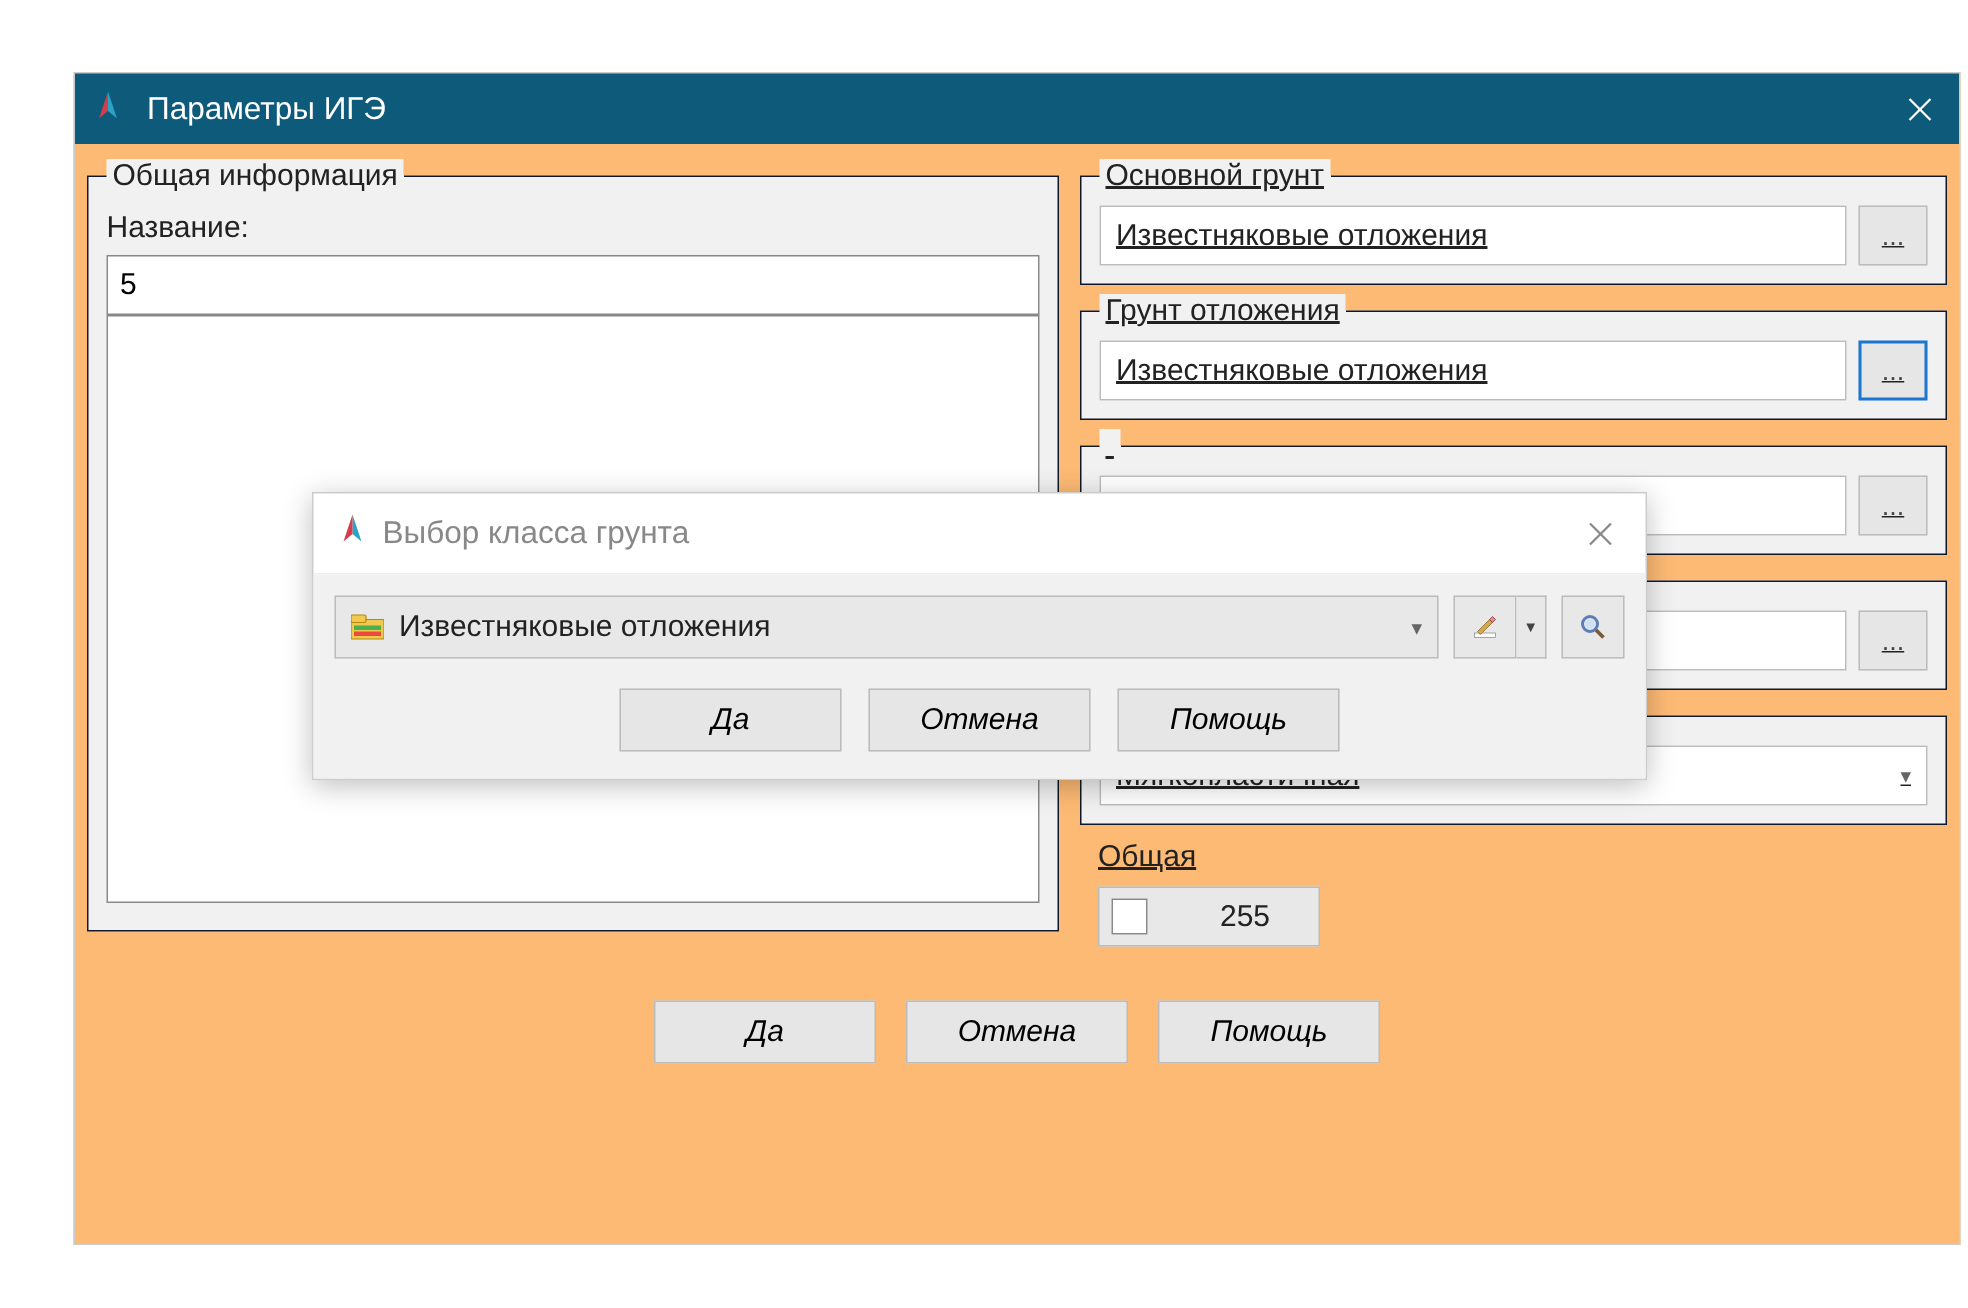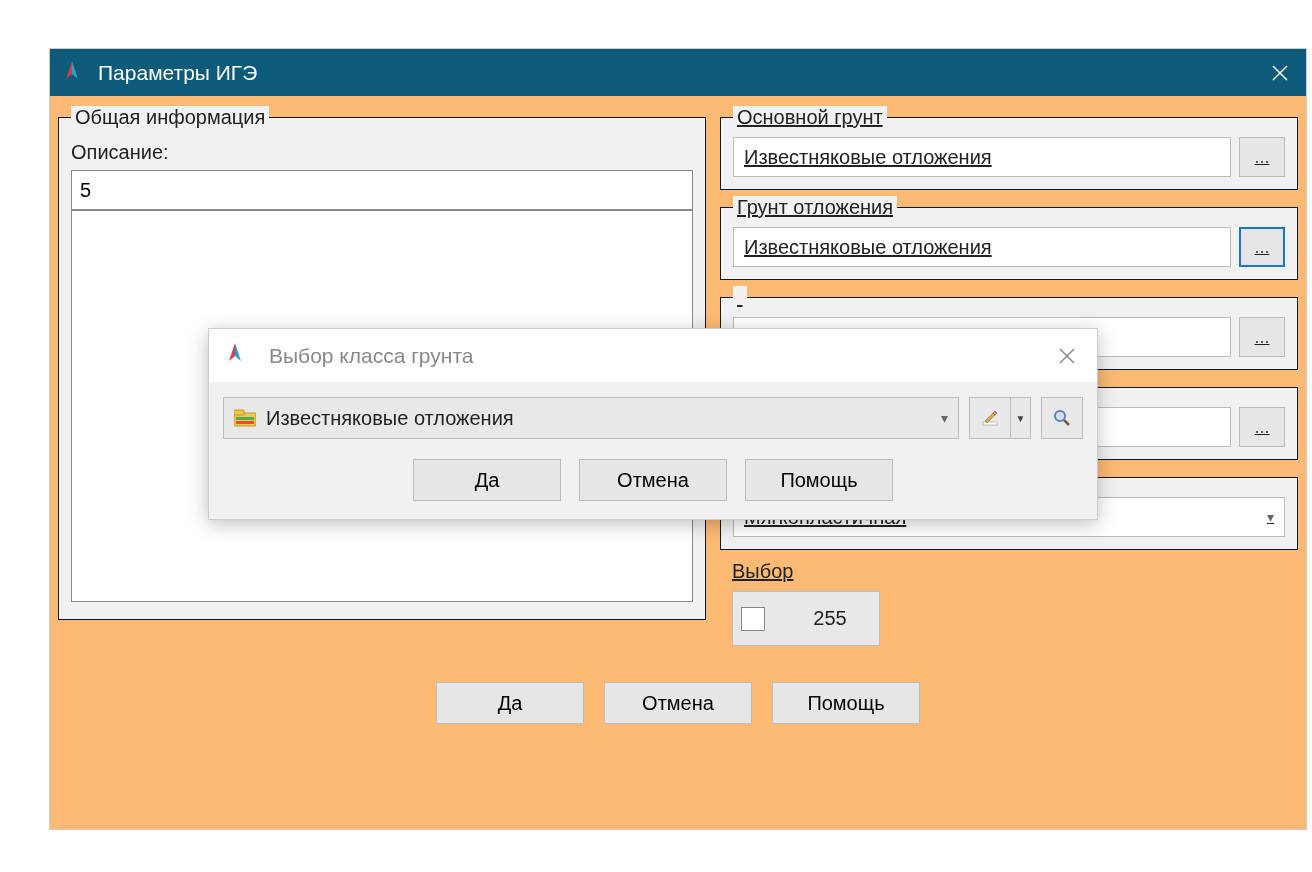--- a/index.html
+++ b/index.html
@@ -123,21 +123,21 @@
 }
 .chev {
   color: #666;
   font-size: 14px;
 }
 .color-row {
   display: inline-flex;
   align-items: center;
   border: 1px solid #bcbcbc;
   background: #e8e8e8;
-  height: 55px;
+  height: 40px;
   padding: 0 14px 0 8px;
   gap: 30px;
 }
 .swatch {
   width: 24px;
   height: 24px;
   border: 1px solid #888;
   background: #fff;
 }
 .color-value {
@@ -152,20 +152,21 @@
   margin-top: 36px;
 }
 .std-btn {
   width: 148px;
   height: 42px;
   background: #e6e6e6;
   border: 1px solid #bcbcbc;
   font-size: 20px;
   font-family: inherit;
   cursor: pointer;
+  font-style: italic;
 }
 .close-x {
   margin-left: auto;
   width: 32px;
   height: 32px;
   cursor: pointer;
   display: flex;
   align-items: center;
   justify-content: center;
 }
@@ -185,21 +186,21 @@
 .modal-titlebar {
   height: 54px;
   display: flex;
   align-items: center;
   padding: 0 14px;
   border-bottom: 1px solid #eee;
 }
 .modal-title {
   font-size: 21px;
   color: #888;
-  margin-left: 22px;
+  margin-left: 8px;
 }
 .modal-close {
   margin-left: auto;
   width: 32px;
   height: 32px;
   cursor: pointer;
   display: flex;
   align-items: center;
   justify-content: center;
 }
@@ -288,21 +289,21 @@
           <line x1="3" y1="3" x2="17" y2="17"></line>
           <line x1="17" y1="3" x2="3" y2="17"></line>
         </svg>
     </span>
   </div>
 
   <div class="content-area">
     <div class="left-col">
       <fieldset>
         <legend>Общая информация</legend>
-        <label class="field-label">Описание:</label>
+        <label class="field-label">Название:</label>
         <input class="text-input" type="text" value="5" style="">
         <textarea class="desc" style=""></textarea>
       </fieldset>
     </div>
 
     <div class="right-col">
       <fieldset>
         <legend>Основной грунт</legend>
         <div class="row">
           <div class="readonly-field">Известняковые отложения</div>
@@ -336,21 +337,21 @@
 
       <fieldset>
         <legend>&nbsp;</legend>
         <div class="select-field">
           <span>Мягкопластичная</span>
           <span class="chev">▾</span>
         </div>
       </fieldset>
 
       <div style="margin-top:10px; padding-left:12px;">
-        <div style="font-size:20px; margin-bottom:8px;">Выбор</div>
+        <div style="font-size:20px; margin-bottom:8px;">Общая</div>
         <div class="color-row">
           <div class="swatch"></div>
           <div class="color-value">255</div>
         </div>
       </div>
     </div>
   </div>
 
   <div class="bottom-buttons">
     <button class="std-btn">Да</button>

